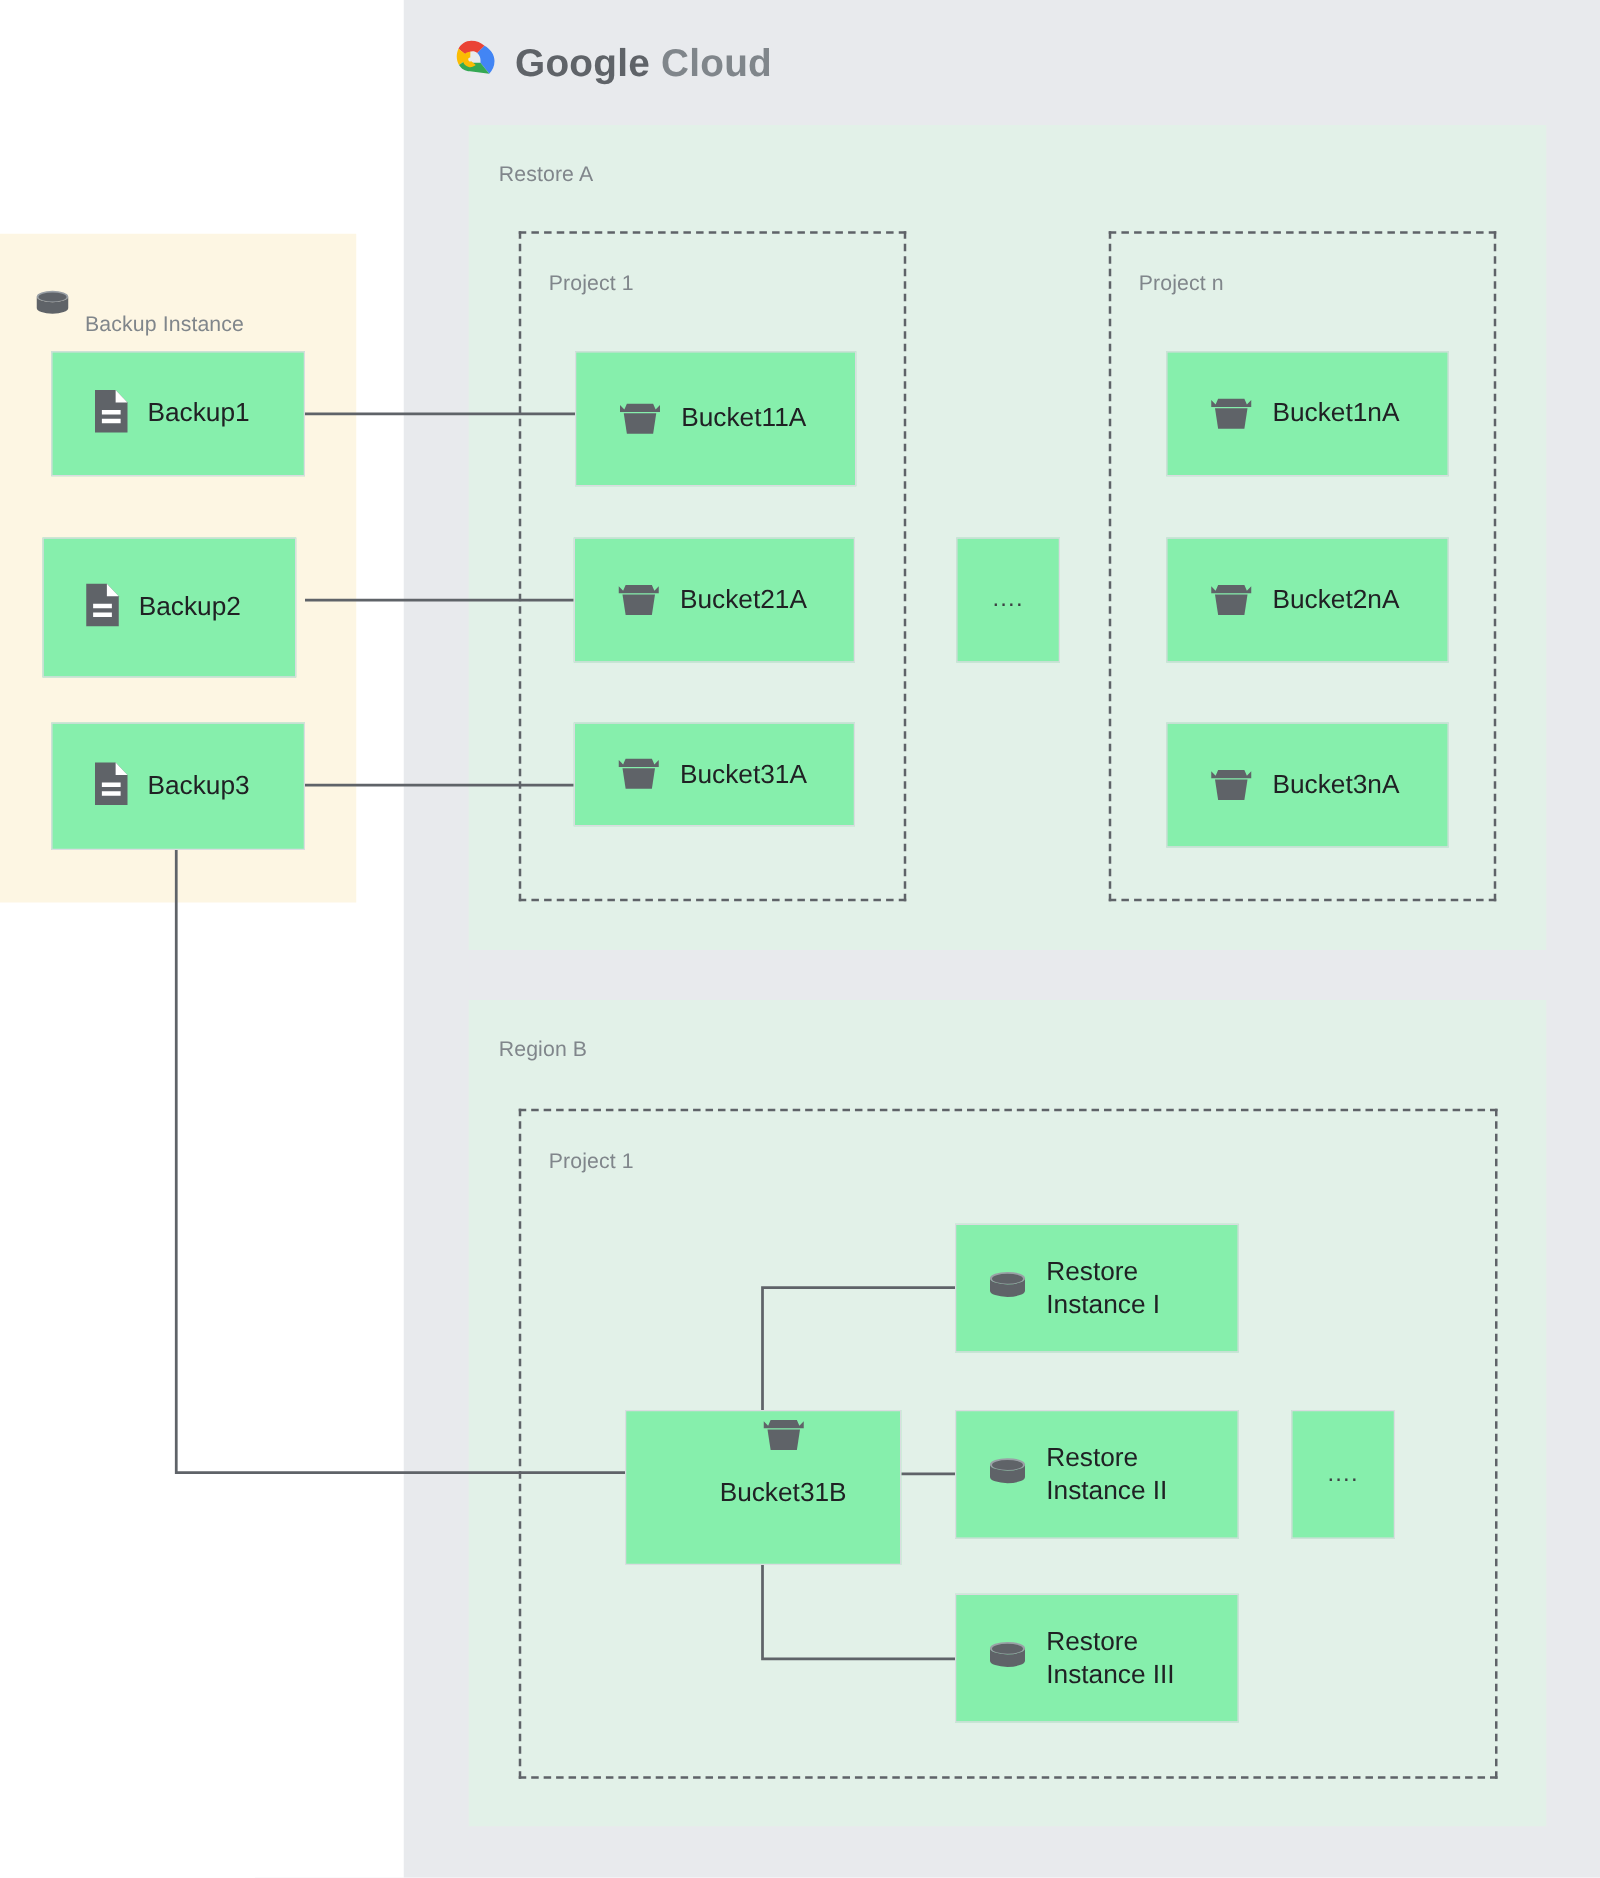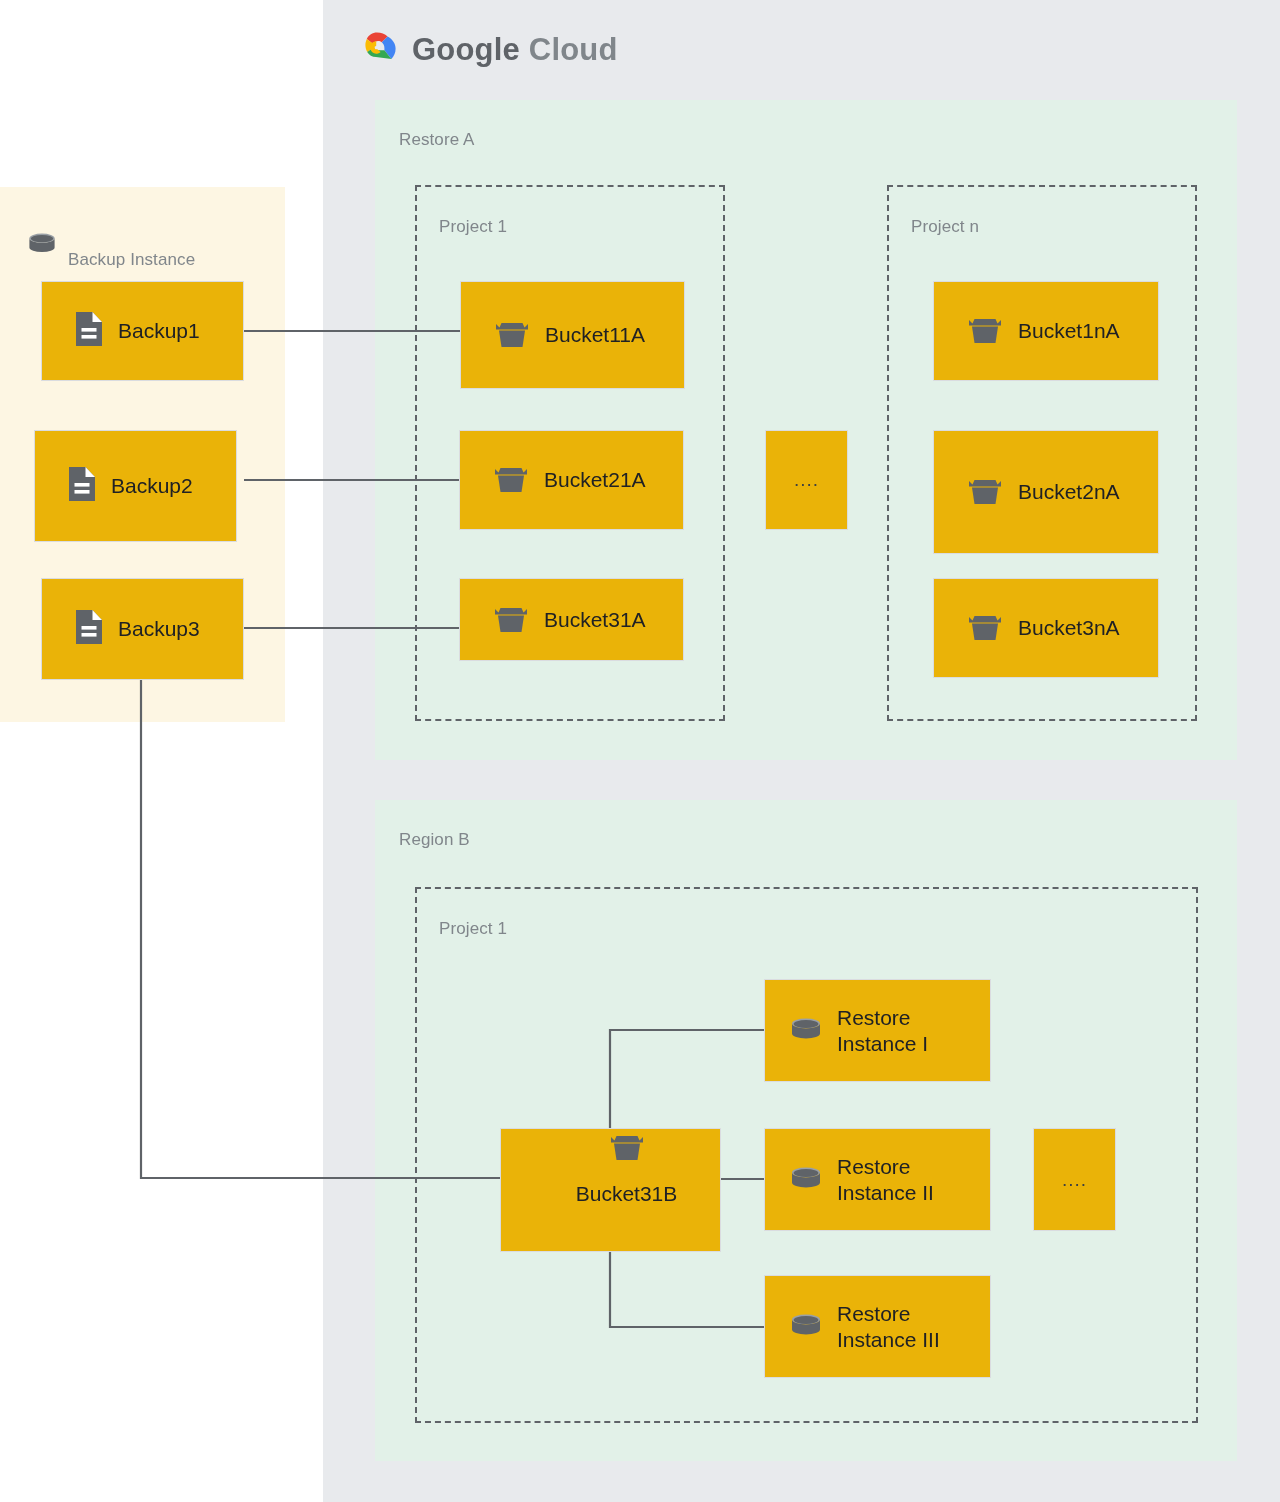--- a/index.html
+++ b/index.html
@@ -70,21 +70,21 @@
     left: 27px; top: 32px;
     display: flex; align-items: center; gap: 11px;
   }
   #backup-panel-header .hdr-text {
     font-size: 17px; color: #80868b; letter-spacing: .1px; margin-top: 31px;
   }
 
   
   .node {
     position: absolute;
-    background: #eab308;
+    background: #86efac;
     border: 1px solid #dadce0;
     display: flex;
     align-items: center;
     gap: 14px;
     padding-left: 32px;
   }
   .node .label {
     font-size: 21px;
     color: #202124;
     line-height: 1.22;
@@ -263,21 +263,21 @@
   <div class="node" style="left:933px;top:281px;width:226px;height:100px;">
     <span class="icon">
       <svg width="38" height="34" viewBox="0 0 38 34">
         <path d="M3 8 L6.5 11.5 L8.5 7 L29.5 7 L31.5 11.5 L35 8 L35 13.5 L3 13.5 Z" fill="#5f6368"></path>
         <path d="M6 14.5 L32 14.5 L29.5 31 L8.5 31 Z" fill="#5f6368"></path>
       </svg>
     </span>
     <span class="label">Bucket1nA</span>
   </div>
 
-  <div class="node" style="left:933px;top:430px;width:226px;height:124px;">
+  <div class="node" style="left:933px;top:430px;width:226px;height:100px;">
     <span class="icon">
       <svg width="38" height="34" viewBox="0 0 38 34">
         <path d="M3 8 L6.5 11.5 L8.5 7 L29.5 7 L31.5 11.5 L35 8 L35 13.5 L3 13.5 Z" fill="#5f6368"></path>
         <path d="M6 14.5 L32 14.5 L29.5 31 L8.5 31 Z" fill="#5f6368"></path>
       </svg>
     </span>
     <span class="label">Bucket2nA</span>
   </div>
 
   <div class="node" style="left:933px;top:578px;width:226px;height:100px;">

